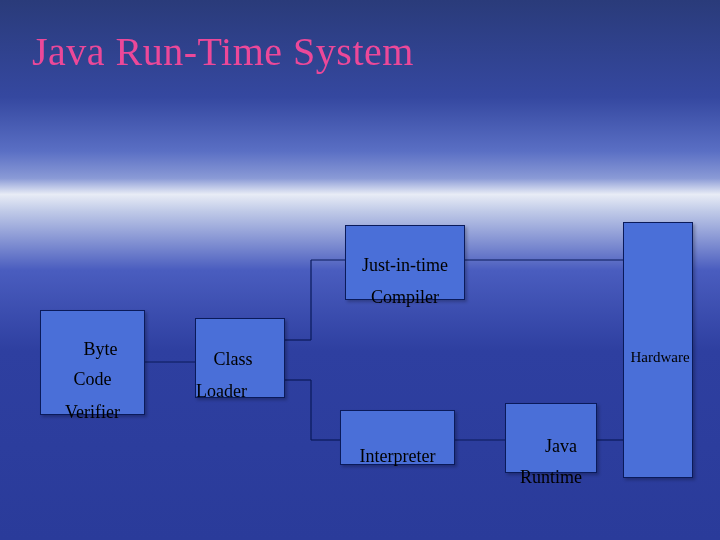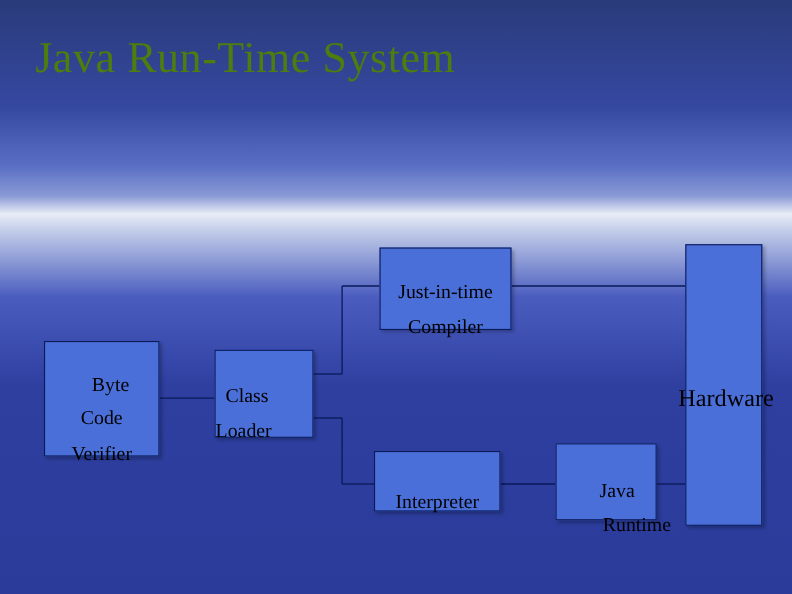--- a/index.html
+++ b/index.html
@@ -18,21 +18,21 @@
       #2e3fa0 65%,
       #2a3b9a 100%);
     position: relative;
     overflow: hidden;
   }
   .title {
     position: absolute;
     top: 28px;
     left: 32px;
     font-size: 40px;
-    color: #4d7c0f;
+    color: #ec4899;
     font-weight: normal;
     letter-spacing: 0.5px;
   }
   .box {
     position: absolute;
     border: 1px solid #0a1a5a;
     background: #4a6fd8;
     box-shadow: 2px 2px 3px rgba(0,0,0,0.25);
   }
   .lbl {
@@ -81,24 +81,24 @@
 <div class="box" style="left:345px; top:225px; width:120px; height:75px;"></div>
 <div class="lbl" style="left:345px; top:236px; width:120px;">Just-in-time</div>
 <div class="lbl" style="left:345px; top:268px; width:120px;">Compiler</div>
 
 <div class="box" style="left:40px; top:310px; width:105px; height:105px;"></div>
 <div class="lbl" style="left:40px; top:320px; width:121px;">Byte</div>
 <div class="lbl" style="left:40px; top:350px; width:105px;">Code</div>
 <div class="lbl" style="left:40px; top:383px; width:105px;">Verifier</div>
 
 <div class="box" style="left:195px; top:318px; width:90px; height:80px;"></div>
-<div class="lbl" style="left:195px; top:330px; width:66px; text-align:left; padding-left:10px;">Class</div>
+<div class="lbl" style="left:195px; top:330px; width:66px; text-align:center; padding-left:10px;">Class</div>
 <div class="lbl" style="left:195px; top:362px; width:90px; text-align:left; padding-left:1px;">Loader</div>
 
 <div class="box" style="left:340px; top:410px; width:115px; height:55px;"></div>
 <div class="lbl" style="left:340px; top:427px; width:115px;">Interpreter</div>
 
 <div class="box" style="left:505px; top:403px; width:92px; height:70px;"></div>
 <div class="lbl" style="left:505px; top:417px; width:112px;">Java</div>
-<div class="lbl" style="left:533px; top:448px; width:92px;">Runtime</div>
+<div class="lbl" style="left:505px; top:448px; width:92px;">Runtime</div>
 
 <div class="box" style="left:623px; top:222px; width:70px; height:256px;"></div>
-<div class="lbl" style="left:615px; top:330px; width:90px; font-size:22px;">Hardware</div>
+<div class="lbl" style="left:615px; top:330px; width:90px; font-size:15px;">Hardware</div>
 
 </body></html>

